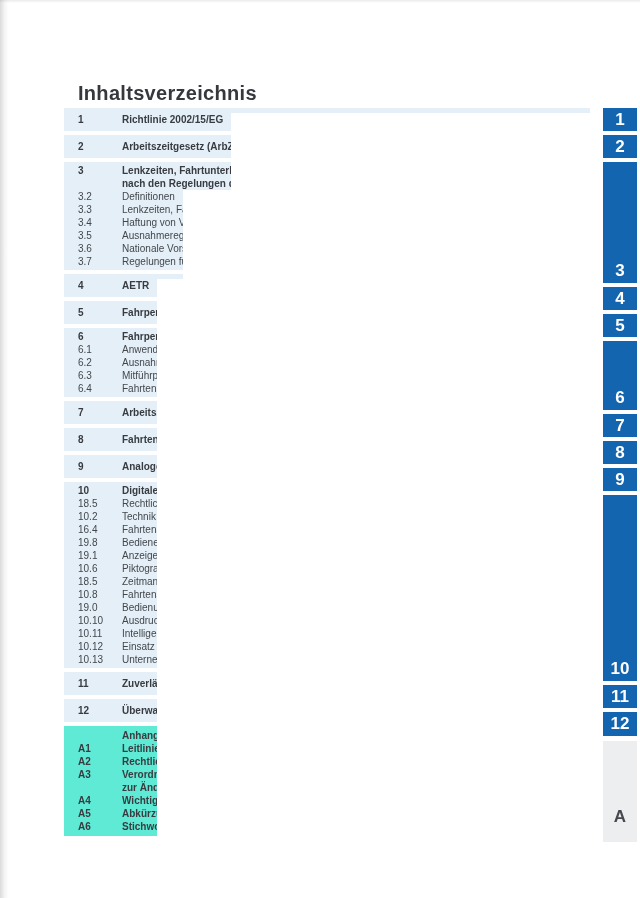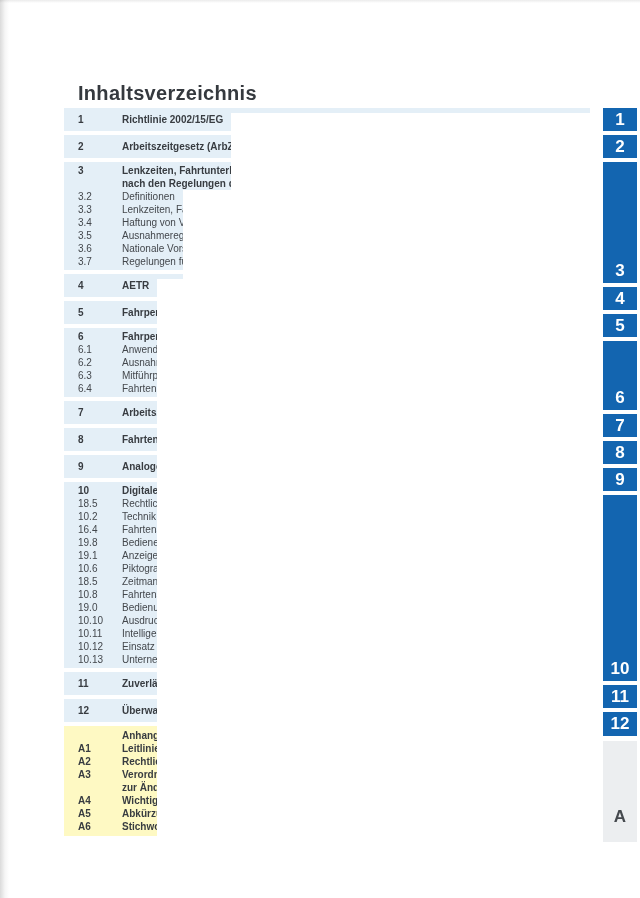--- a/index.html
+++ b/index.html
@@ -7,21 +7,21 @@
         font-family:Liberation Sans, sans-serif;}
   .scan-edge-left{position:absolute;left:0;top:0;width:9px;height:898px;
         background:linear-gradient(to right,rgba(90,90,90,0.22),rgba(120,120,120,0.07) 55%,rgba(0,0,0,0));}
   .scan-edge-top{position:absolute;left:0;top:0;width:640px;height:3px;
         background:linear-gradient(to bottom,rgba(90,90,90,0.12),rgba(0,0,0,0));}
   .doc-title{position:absolute;left:78px;top:82px;font-size:20px;font-weight:bold;
         color:#35393e;letter-spacing:0.3px;}
   .toc{position:absolute;left:64px;top:108px;width:526px;}
   .band{box-sizing:border-box;margin-bottom:4px;padding:2px 5px 2px 14px;}
   .band-blue{background:#e4eff7;}
-  .band-gray{background:#fef9c3;}
+  .band-gray{background:#5eead4;}
   .band-single{padding-top:5px;padding-bottom:5px;}
   .band-gray{padding-top:3px;padding-bottom:3px;}
   .toc-row{display:flex;align-items:baseline;height:13px;line-height:13px;
         font-size:10px;color:#43474c;}
   .toc-row.bold{font-weight:bold;color:#383c41;}
   .toc-row .num{flex:0 0 44px;white-space:nowrap;}
   .toc-row .title{white-space:nowrap;}
   .toc-row .leader{flex:1 1 auto;align-self:flex-end;height:7px;margin:0 3px 0 5px;
         background-image:radial-gradient(circle,#4b4f53 1.05px,rgba(0,0,0,0) 1.45px);
         background-size:6.5px 7px;background-repeat:repeat-x;background-position:0 50%;}

